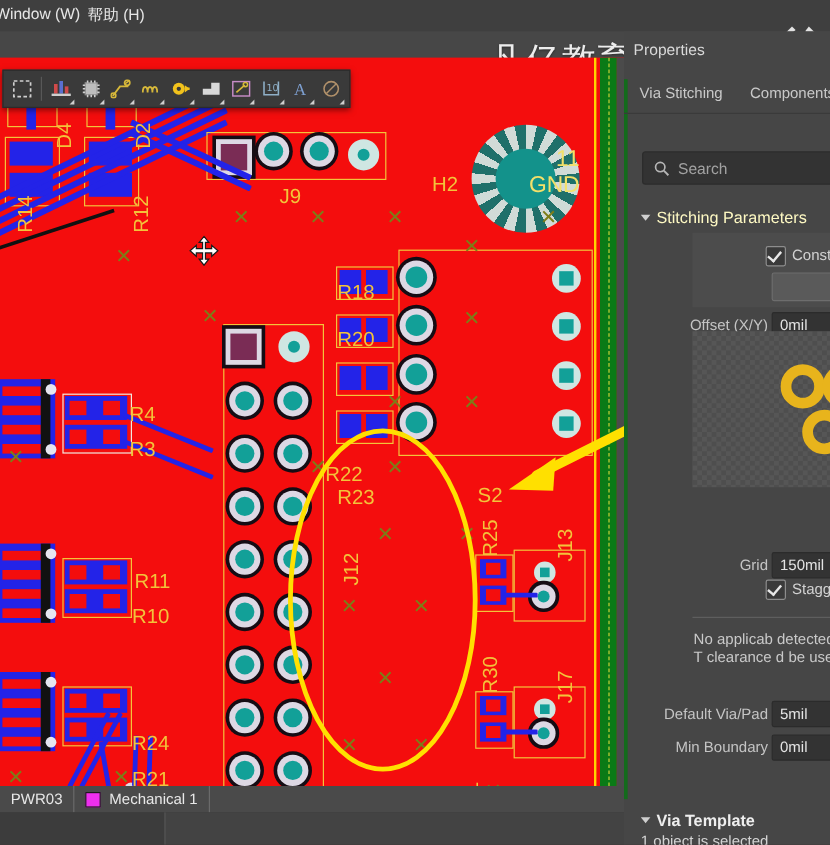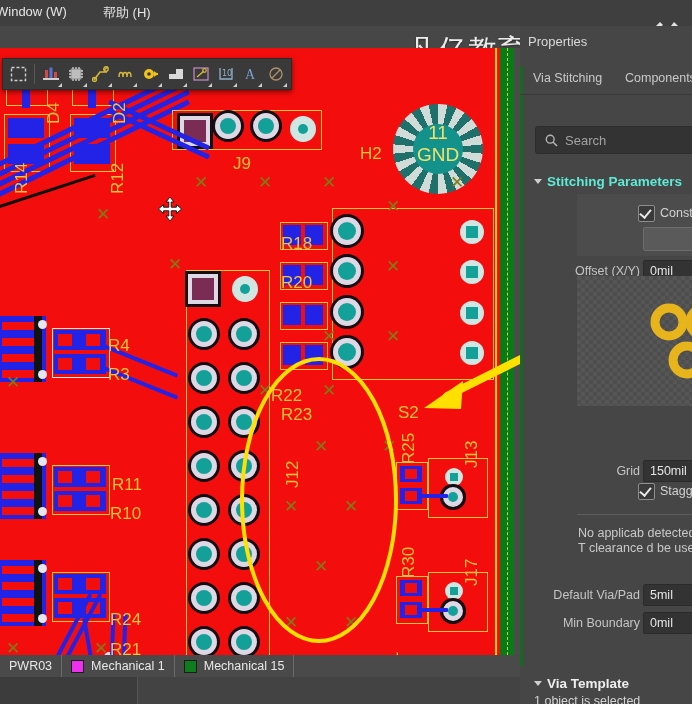--- a/index.html
+++ b/index.html
@@ -3,21 +3,21 @@
 <meta charset="utf-8">
 <style>
   html,body{margin:0;padding:0;background:#3c3c3c;}
   body{width:692px;height:704px;overflow:hidden;position:relative;
        font-family:"Liberation Sans","DejaVu Sans",sans-serif;}
 
   
   #menubar{position:absolute;left:0;top:0;width:692px;height:26px;background:#3f3f3f;}
   #menubar .mi{position:absolute;top:4px;color:#e6e6e6;font-size:13px;white-space:nowrap;}
   #mi-window{left:-4px;}
-  #mi-help{left:103px;}
+  #mi-help{left:73px;}
 
   
   #wm-strip{position:absolute;left:0;top:26px;width:692px;height:30px;background:#474747;}
   #watermark{position:absolute;right:74px;top:5px;font-size:29px;color:#f2f2f2;
      letter-spacing:1px;font-family:"DejaVu Sans",sans-serif;opacity:.97;
      text-shadow:0 1px 2px rgba(0,0,0,.45);}
   #blogo{position:absolute;right:0px;top:-6px;width:62px;height:58px;}
 
   
   #canvas{position:absolute;left:0;top:48px;width:520px;height:607px;
@@ -53,21 +53,21 @@
   .smd{position:absolute;background:#2323e8;}
   .smd-r{position:absolute;background:#f40d0d;}
 
   
   #gndvia{position:absolute;left:393px;top:56px;width:90px;height:90px;border-radius:50%;
      background:
        repeating-conic-gradient(from 0deg at 50% 50%, #cfe6e2 0deg 12deg, #14756f 12deg 24deg);
      opacity:.95;}
   #gndvia-core{position:absolute;left:413px;top:76px;width:50px;height:50px;border-radius:50%;
      background:#13928b;}
-  #gndvia-label{position:absolute;left:393px;top:74px;width:90px;text-align:center;
+  #gndvia-label{position:absolute;left:393px;top:74px;width:90px;text-align:right;
      color:#f3e06a;font-size:19px;line-height:22px;}
 
   
   #annot{position:absolute;left:0;top:0;width:692px;height:704px;pointer-events:none;}
 
   
   #toolbar{position:absolute;left:2px;top:58px;height:30px;background:#3a3a3a;
      border:1px solid #2b2b2b;display:flex;align-items:center;padding:0 3px;
      box-shadow:0 2px 5px rgba(0,0,0,.5);}
   #toolbar .tb{width:25px;height:26px;display:flex;align-items:center;justify-content:center;
@@ -96,21 +96,21 @@
   #rp-title{position:absolute;left:8px;top:8px;color:#d9d9d9;font-size:13px;}
   #rp-tabsrow{position:absolute;left:0;top:40px;width:172px;height:28px;
      border-bottom:1px solid #3a3a3a;}
   .rp-tab{position:absolute;top:5px;color:#c9c9c9;font-size:12.5px;white-space:nowrap;}
   #rp-tab0{left:13px;}
   #rp-tab1{left:105px;}
   #rp-search{position:absolute;left:15px;top:100px;width:170px;height:26px;background:#333;
      border:1px solid #2c2c2c;border-radius:3px;display:flex;align-items:center;}
   #rp-search .sicon{margin:0 7px 0 9px;}
   #rp-search .sph{color:#a2a2a2;font-size:13px;}
-  #rp-sec1{position:absolute;left:14px;top:148px;color:#5eead4;font-size:13.5px;font-weight:bold;}
+  #rp-sec1{position:absolute;left:14px;top:148px;color:#fef9c3;font-size:13.5px;font-weight:normal;}
   .tri{display:inline-block;width:0;height:0;border-left:4px solid transparent;
      border-right:4px solid transparent;border-top:5px solid #cfcfcf;
      margin-right:5px;vertical-align:2px;}
   .rp-block{position:absolute;background:#4c4c4c;}
   .rp-lbl{position:absolute;color:#c4c4c4;font-size:12.5px;text-align:right;white-space:nowrap;}
   .rp-fld{position:absolute;background:#333;border:1px solid #2b2b2b;border-radius:2px;
      color:#e4e4e4;font-size:12.5px;padding:3px 6px;white-space:nowrap;overflow:hidden;}
   .rp-btn{position:absolute;background:#5a5a5a;border:1px solid #6d6d6d;border-radius:2px;
      color:#eee;font-size:12.5px;padding:4px 6px;white-space:nowrap;overflow:hidden;}
   .cb{position:absolute;width:15px;height:15px;background:#3a3a3a;border:1px solid #8d8d8d;
@@ -470,24 +470,20 @@
 </svg>
 
 <div id="layerbar">
     <div class="ltab">
       <span>PWR03</span>
     </div>
     <div class="ltab">
       <span class="lsw" style="background: rgb(238, 47, 238);"></span>
       <span>Mechanical 1</span>
     </div>
-    <div class="ltab">
-      <span class="lsw" style="background: rgb(15, 125, 30);"></span>
-      <span>Mechanical 15</span>
-    </div>
   </div>
 <div id="botpanelL"></div>
 <div id="botpanelR"></div>
 
 <div id="rpanel">
   <div id="rp-greenbar"></div>
   <div id="rp-title">Properties</div>
 
   <div id="rp-tabsrow">
     <div class="rp-tab" id="rp-tab0">Via Stitching</div>

